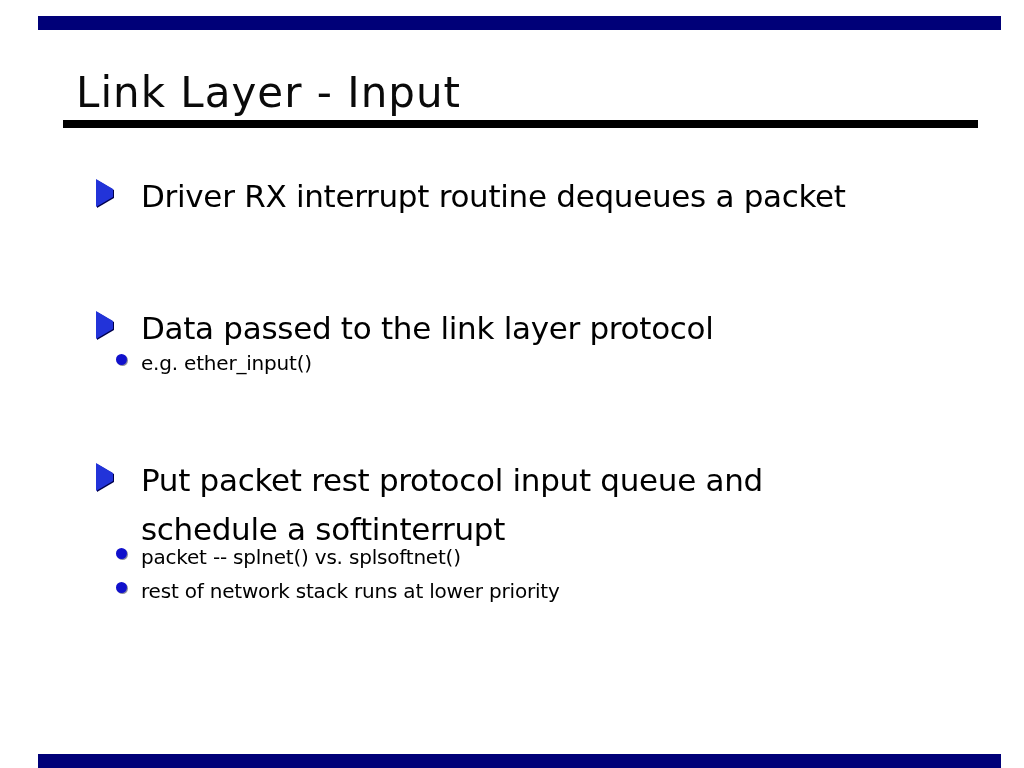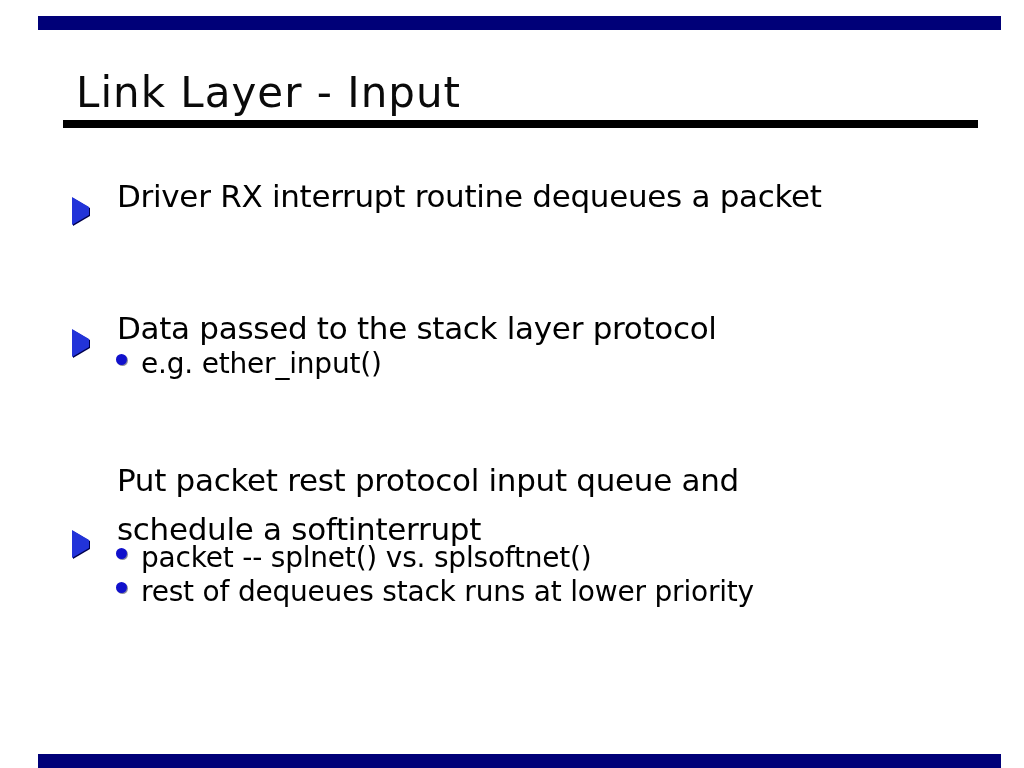--- a/index.html
+++ b/index.html
@@ -33,23 +33,23 @@
     position: absolute;
     left: 55px;
     top: 112px;
     width: 915px;
     height: 6px;
     background: #000000;
   }
 
   .bullet {
     position: absolute;
-    left: 60px;
+    left: 84px;
     display: flex;
-    align-items: flex-end;
+    align-items: flex-start;
   }
   .tri {
     flex: 0 0 auto;
     width: 0; height: 0;
     margin-top: 11px;
     margin-right: 12px;
     border-top: 10px solid transparent;
     border-bottom: 10px solid transparent;
     border-left: 17px solid #2233d9;
     filter: drop-shadow(1px 1px 0 #00004a);
@@ -65,21 +65,21 @@
   }
   .dot {
     flex: 0 0 auto;
     width: 11px; height: 11px;
     border-radius: 50%;
     background: #1111cc;
     margin-top: 11px;
     margin-right: 10px;
     box-shadow: 1px 1px 0 rgba(0,0,40,0.45);
   }
-  .stext { font-size: 28px; line-height: 33px; letter-spacing: -0.2px; white-space: nowrap; }
+  .stext { font-size: 20px; line-height: 33px; letter-spacing: -0.2px; white-space: nowrap; }
 </style>
 </head>
 <body>
 
 <div class="slide">
 
   <div class="accent-bar top"></div>
 
   <h1 class="slide-title">Link Layer - Input</h1>
   <div class="title-underline"></div>
@@ -87,21 +87,21 @@
   <div class="bullet" style="top:156px">
     <span class="tri"></span>
     <div class="btext">
       <span class="bline">Driver RX interrupt routine dequeues a packet</span>
     </div>
   </div>
 
   <div class="bullet" style="top:288px">
     <span class="tri"></span>
     <div class="btext">
-      <span class="bline">Data passed to the stack layer protocol</span>
+      <span class="bline">Data passed to the link layer protocol</span>
     </div>
   </div>
 
   <div class="sub" style="top:331px">
     <span class="dot"></span>
     <span class="stext">e.g. ether_input()</span>
   </div>
 
   <div class="bullet" style="top:440px">
     <span class="tri"></span>
@@ -110,18 +110,18 @@
       <span class="bline">schedule a softinterrupt</span>
     </div>
   </div>
 
   <div class="sub" style="top:525px">
     <span class="dot"></span>
     <span class="stext">packet -- splnet() vs. splsoftnet()</span>
   </div>
   <div class="sub" style="top:559px">
     <span class="dot"></span>
-    <span class="stext">rest of dequeues stack runs at lower priority</span>
+    <span class="stext">rest of network stack runs at lower priority</span>
   </div>
 
   <div class="accent-bar bottom"></div>
 
 </div>
 
 </body></html>

